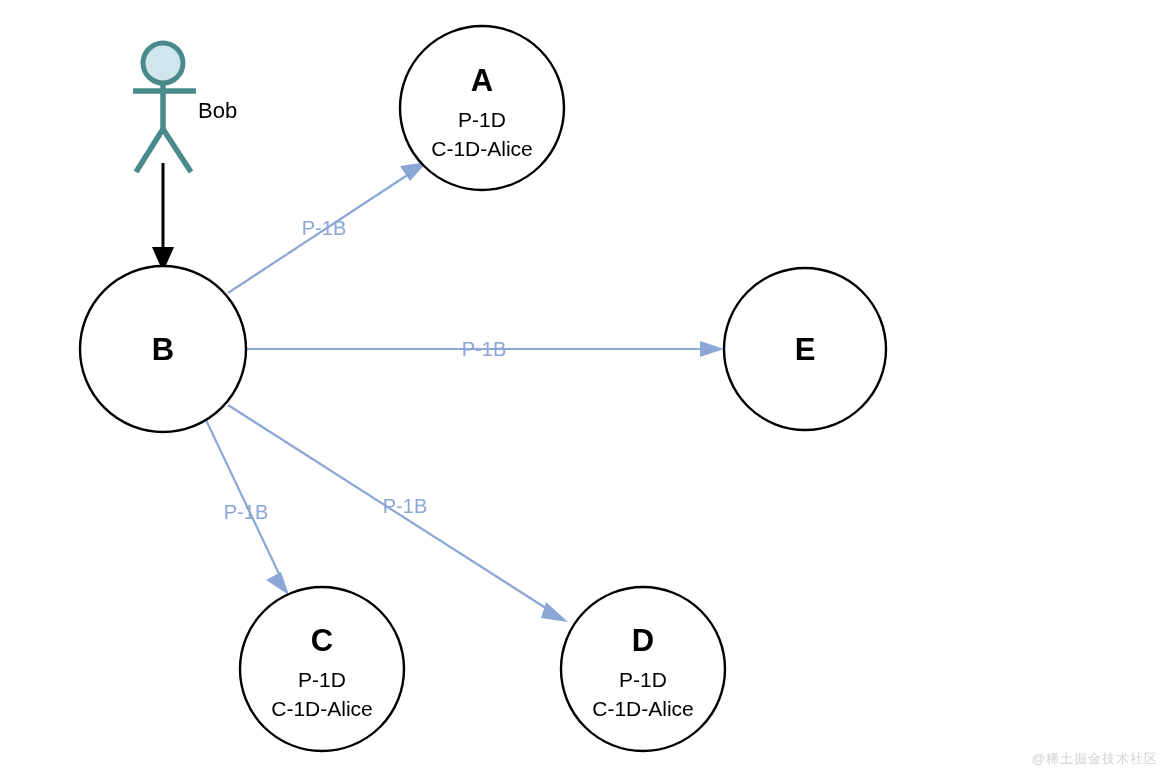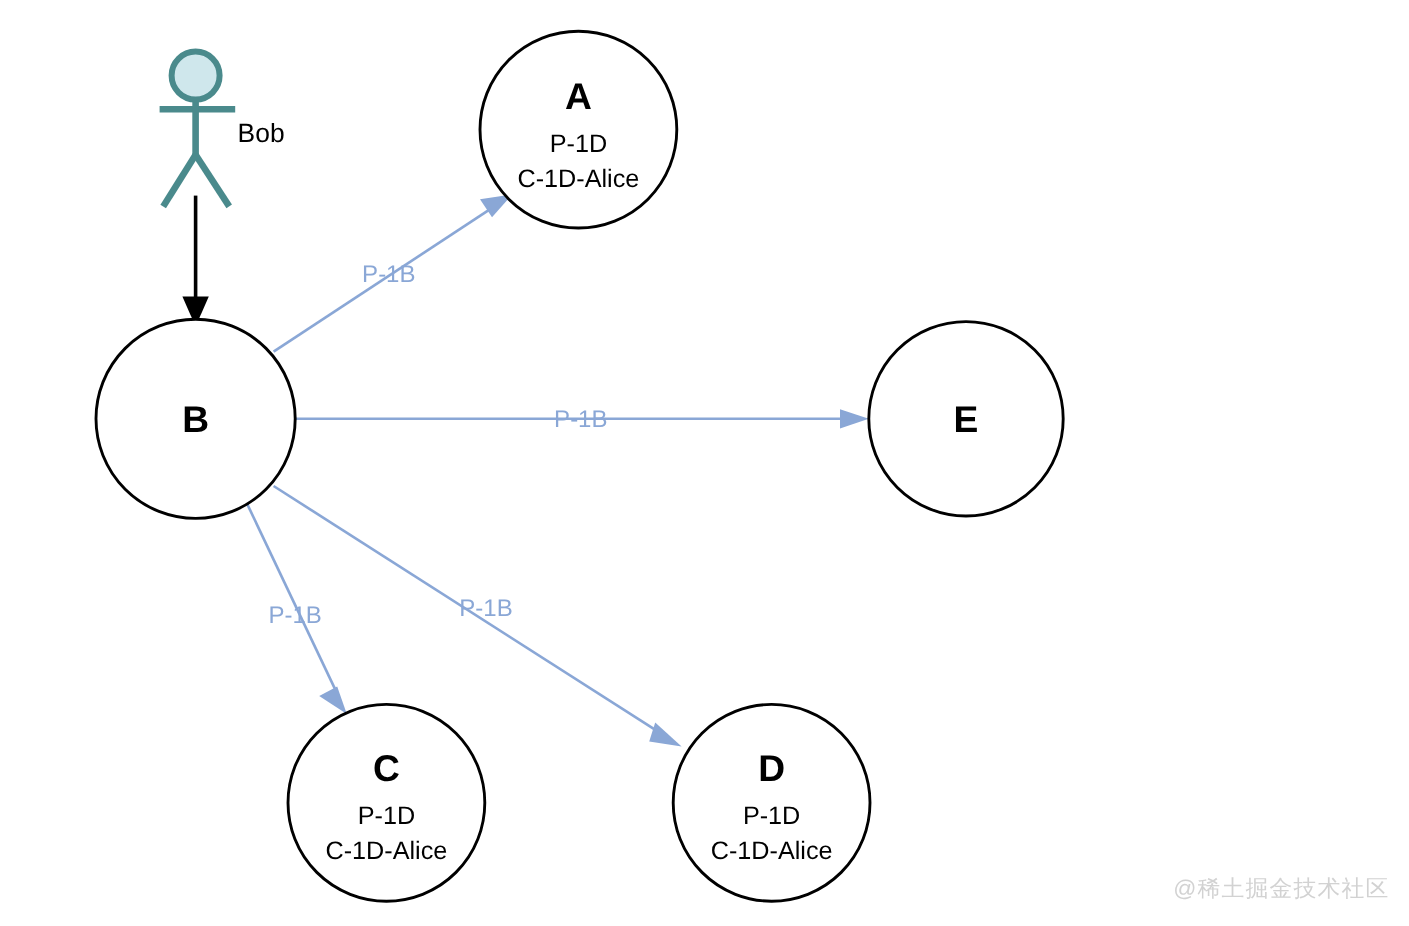--- a/index.html
+++ b/index.html
@@ -78,23 +78,23 @@
     stroke: #000000;
     stroke-width: 3;
     fill: none;
   }
   .flow-head {
     fill: #000000;
   }
   .watermark {
     position: absolute;
     right: 16px;
-    bottom: 18px;
+    bottom: 4px;
     font-family: "Liberation Sans", sans-serif;
-    font-size: 19px;
+    font-size: 13px;
     color: #d2d2d2;
     letter-spacing: 1px;
     user-select: none;
     white-space: nowrap;
   }
 </style>
 </head>
 <body>
 
 <div id="canvas-root">

